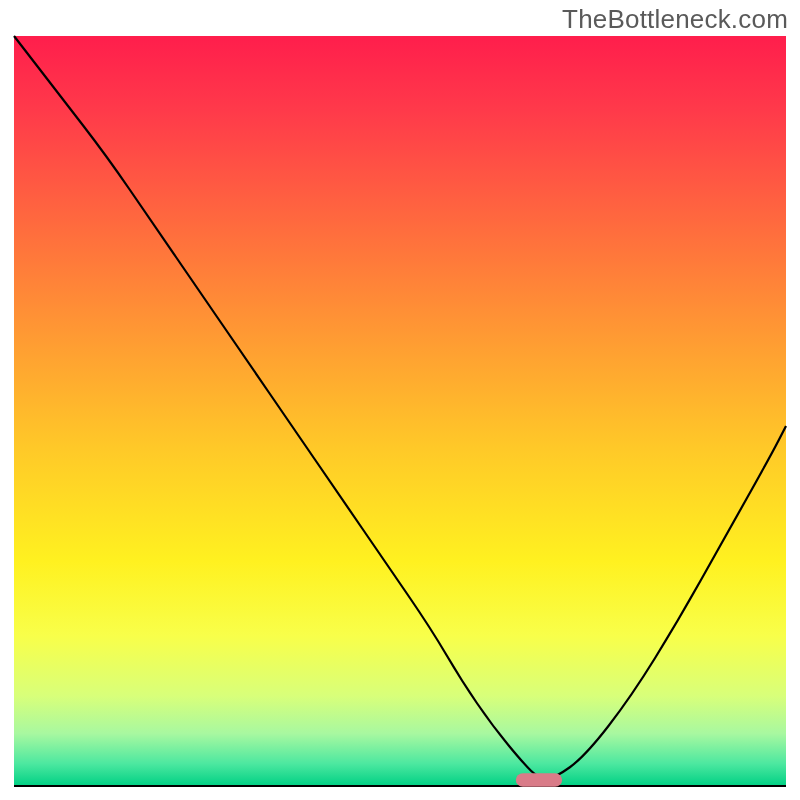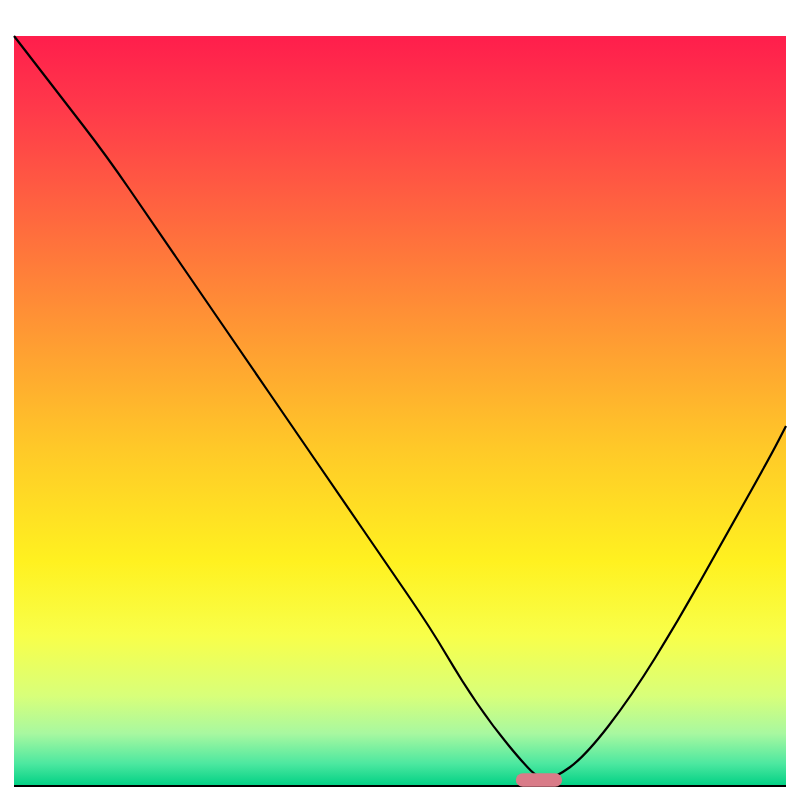--- a/index.html
+++ b/index.html
@@ -28,20 +28,21 @@
   svg {
     position: absolute;
     top: 0;
     left: 0;
   }
 </style>
 </head>
 <body>
 
 <div class="chart-container">
+  <div class="watermark">TheBottleneck.com</div>
 
   <svg id="plot" width="800" height="800">
     <defs>
       <linearGradient id="bg-grad" x1="0" y1="0" x2="0" y2="1">
           <stop offset="0%" stop-color="#ff1e4c"></stop>
           <stop offset="10%" stop-color="#ff3a4a"></stop>
           <stop offset="25%" stop-color="#ff6a3e"></stop>
           <stop offset="40%" stop-color="#ff9a33"></stop>
           <stop offset="55.00000000000001%" stop-color="#ffc928"></stop>
           <stop offset="70%" stop-color="#fff120"></stop>

